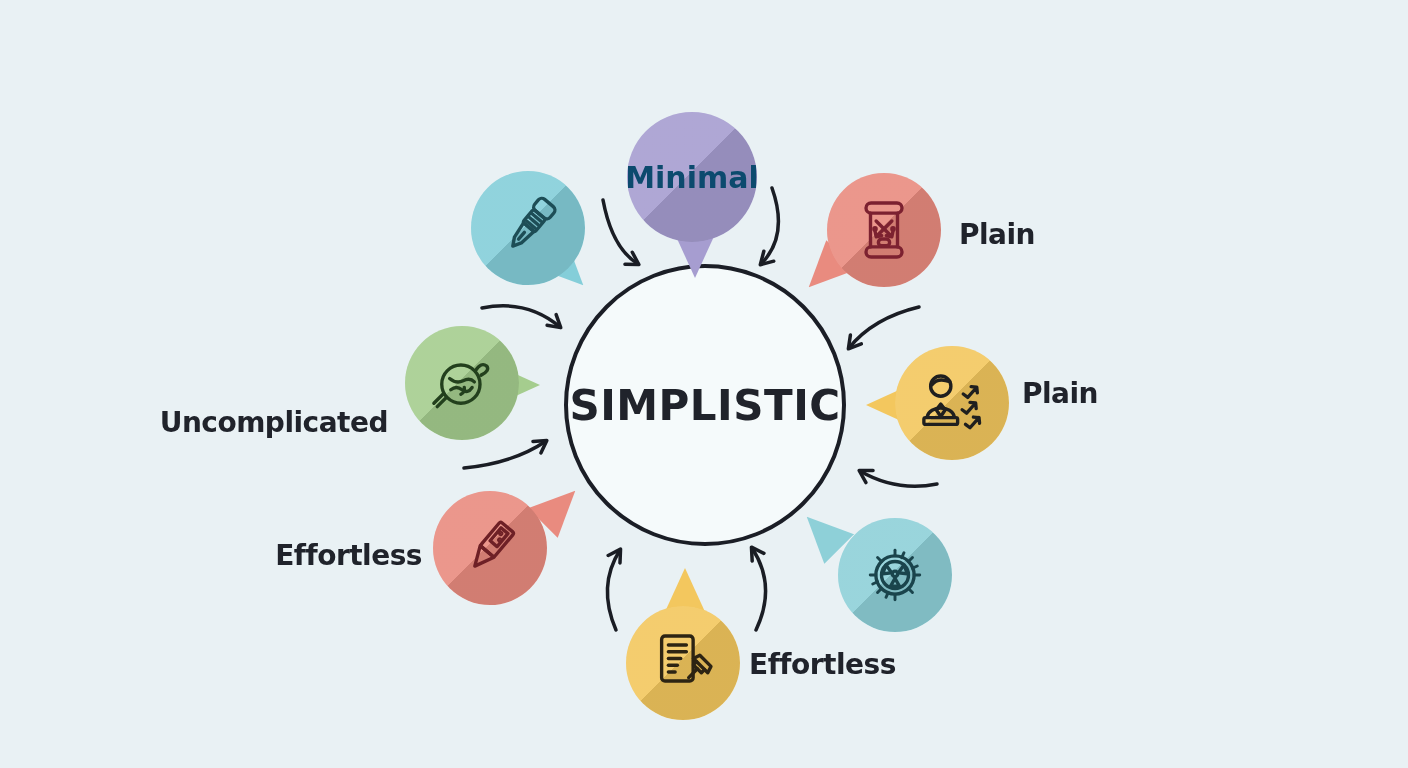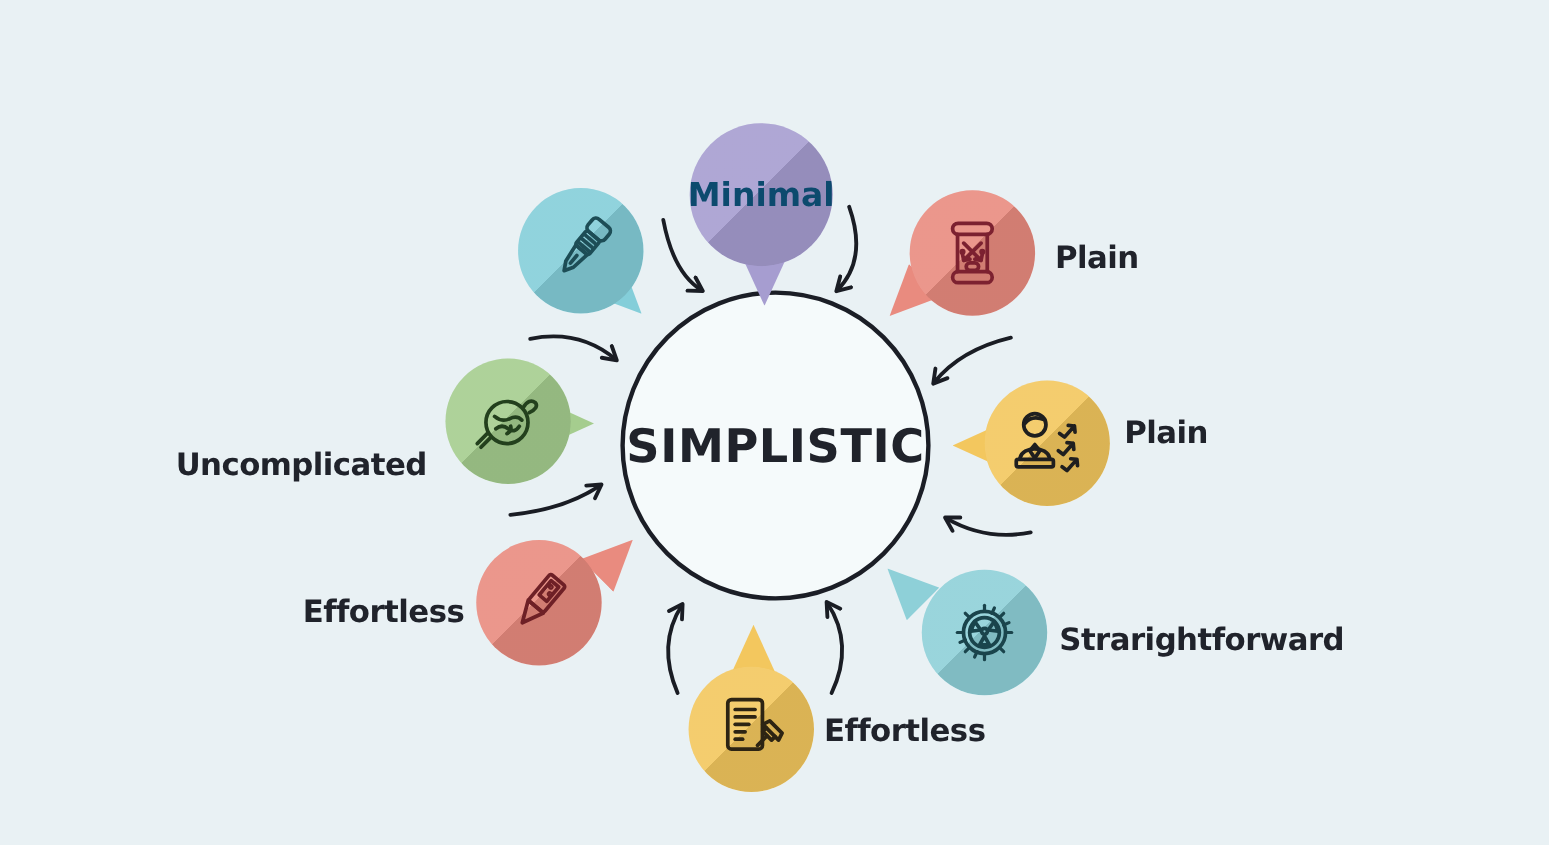--- a/index.html
+++ b/index.html
@@ -212,21 +212,20 @@
         <line x1="26" y1="47.4" x2="24" y2="51.8"></line>
         <line x1="47.4" y1="26" x2="51.8" y2="24"></line>
         <line x1="16.6" y1="38" x2="12.2" y2="40"></line>
       </g>
       <path d="M24,23 l5,7 l-8,1 z"></path>
       <path d="M40,23 l-5,7 l8,1 z"></path>
       <path d="M28,42 l8,0 l-4,-7 z"></path>
       <circle cx="32" cy="31" r="2.4"></circle>
     </svg>
   </div>
-  <div class="node-label label-straright">Strarightforward</div>
 
   <div class="tail tail-effortless-bottom" style="background: rgb(243, 199, 94);"></div>
   <div class="bubble bubble-effortless-bottom" style="background: rgb(243, 199, 94);">
     <svg class="icon-svg" viewBox="0 0 64 64" fill="none" stroke="#2d2413" stroke-width="3" stroke-linecap="round" stroke-linejoin="round">
       <rect x="13" y="8" width="28" height="40" rx="3"></rect>
       <line x1="19" y1="16" x2="35" y2="16"></line>
       <line x1="19" y1="22" x2="35" y2="22"></line>
       <line x1="19" y1="28" x2="30" y2="28"></line>
       <line x1="19" y1="34" x2="27" y2="34"></line>
       <line x1="19" y1="40" x2="25" y2="40"></line>

